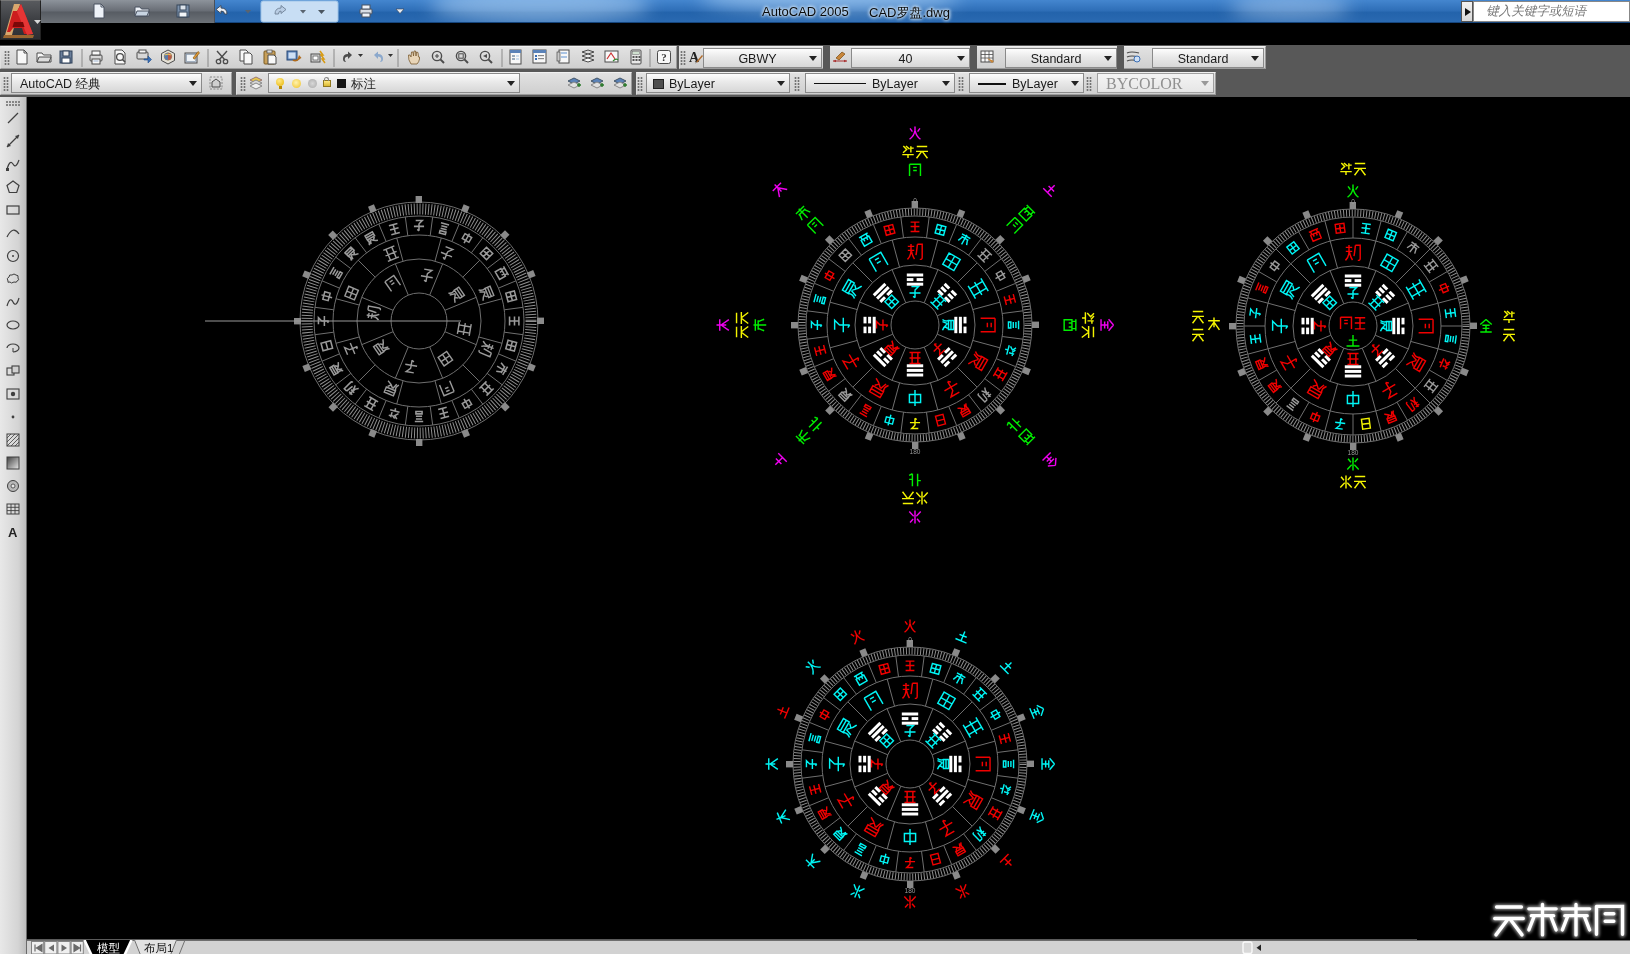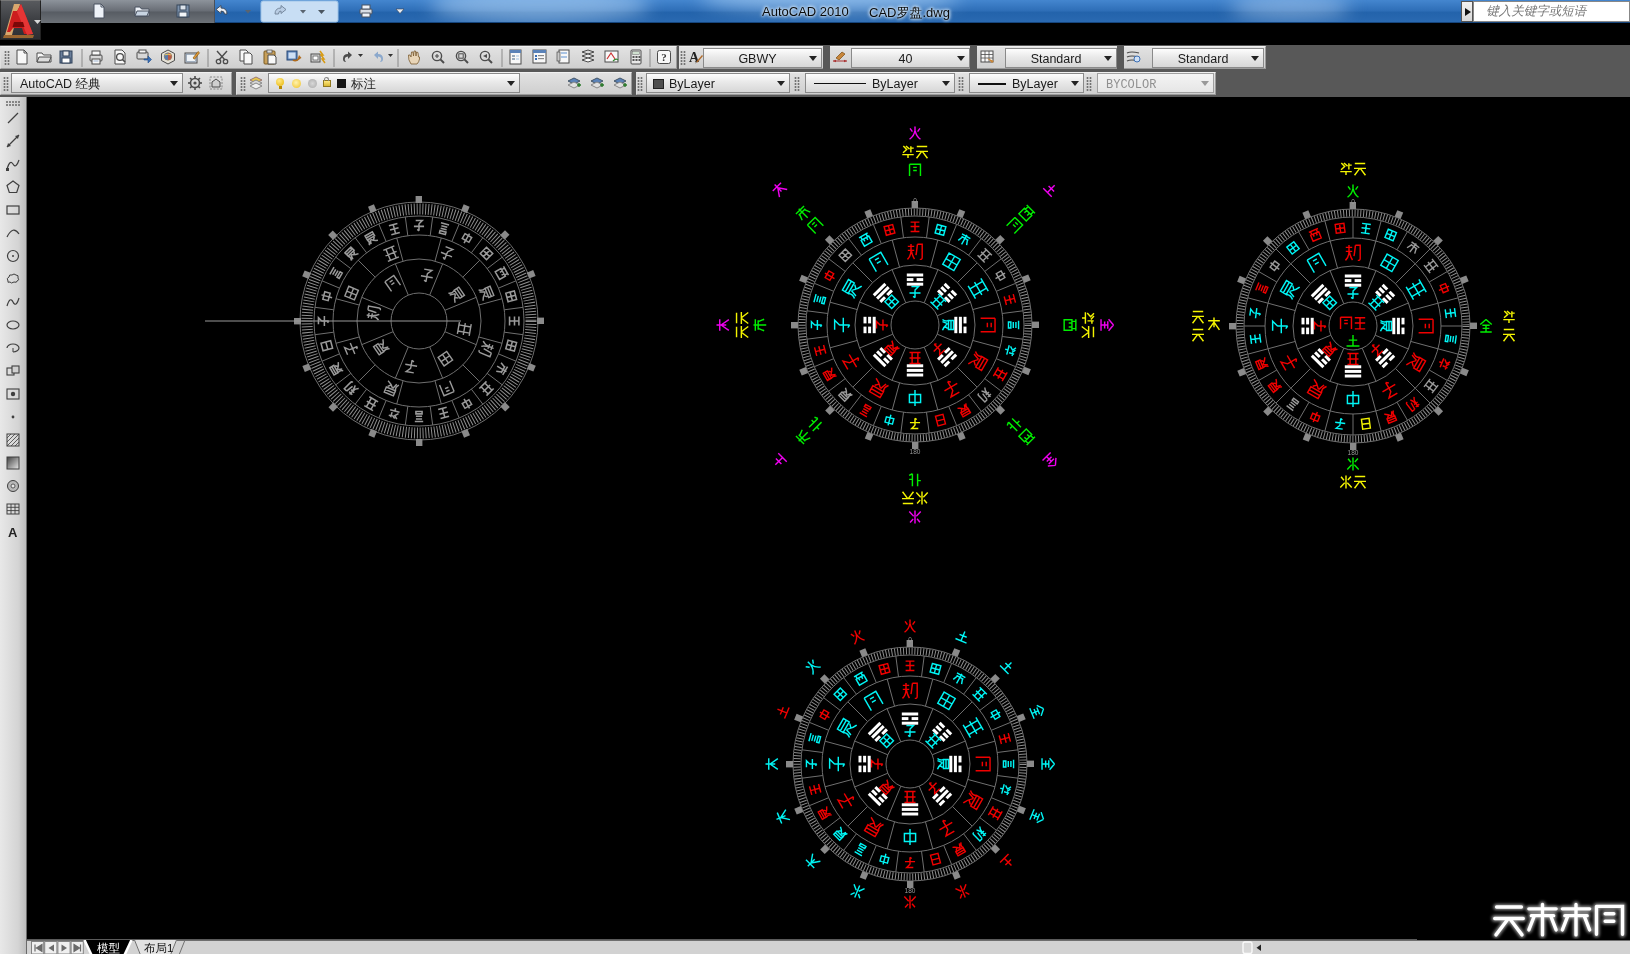--- a/index.html
+++ b/index.html
@@ -850,21 +850,21 @@
           <use href="#Ggate" transform="translate(1609.5 920) scale(3.1)" stroke="#ffffff" stroke-width="1.1"></use>
         </g>
       </svg>
     </div>
     <div id="titlebar" class="abs">
       <div class="tglow" style="left:430px;top:-12px;width:220px;height:34px"></div>
       <div class="tglow" style="left:700px;top:-18px;width:260px;height:30px"></div>
       <div class="tglow" style="left:1230px;top:-6px;width:120px;height:26px;background:rgba(200,225,250,.45)"></div>
       <div style="position:absolute;left:0;bottom:0;width:100%;height:1px;background:#16457c"></div>
     </div>
-    <div class="ttext abs" style="left:762px">AutoCAD 2010</div>
+    <div class="ttext abs" style="left:762px">AutoCAD 2005</div>
     <div class="ttext abs" style="left:869px">CAD罗盘.dwg</div>
     <div id="qat" class="abs"></div>
     <svg class="abs" style="left:0;top:0" width="440" height="23" viewBox="0 0 440 23">
       <rect x="261" y="1" width="77" height="21" rx="2" fill="#c8def4" stroke="#9ec4e8"></rect>
       <path d="M318 10 h7 l-3.5 4 Z" fill="#4a5560"></path>
       <g transform="translate(91 3)">
         <path d="M3 1 H10 L13 4 V15 H3 Z" fill="#eef2f8" stroke="#4a5361"></path>
         <path d="M10 1 L10 4 H13" fill="none" stroke="#4a5361"></path>
       </g>
       <g transform="translate(134 3)">
@@ -1207,21 +1207,21 @@
       <span class="arr"></span>
     </div>
     <div class="combo abs" style="left:1005px;top:48px;width:112px">
       <span style="position:absolute;left:0;right:10px;top:1px;text-align:center;white-space:nowrap">Standard</span>
       <span class="arr"></span>
     </div>
     <div class="combo abs" style="left:1152px;top:48px;width:112px">
       <span style="position:absolute;left:0;right:10px;top:1px;text-align:center;white-space:nowrap">Standard</span>
       <span class="arr"></span>
     </div>
-    <div class="combo abs" style="left:11px;top:73px;width:172px">
+    <div class="combo abs" style="left:11px;top:73px;width:191px">
       <span style="position:absolute;left:8px;top:1px;white-space:nowrap">AutoCAD 经典</span>
       <span class="arr"></span>
     </div>
     <div class="combo abs" style="left:268px;top:73px;width:252px">
       <span style="position:absolute;left:7px;top:4px;width:8px;height:8px;border-radius:50%;background:radial-gradient(circle at 40% 35%,#ffe98a,#e8b400)"></span>
       <span style="position:absolute;left:9.5px;top:12px;width:3px;height:3px;background:#b98a00"></span>
       <span style="position:absolute;left:23px;top:5px;width:9px;height:9px;border-radius:50%;background:radial-gradient(circle at 45% 40%,#fff3b0,#f0c020)"></span>
       <span style="position:absolute;left:39px;top:5px;width:9px;height:9px;border-radius:50%;background:radial-gradient(#d8d8d8,#a8a8a8)"></span>
       <span style="position:absolute;left:54px;top:6px;width:8px;height:7px;background:linear-gradient(#ffe880,#d9b830);border:1px solid #907820"></span>
       <span style="position:absolute;left:54.5px;top:2.5px;width:5px;height:4px;border:1.5px solid #888;border-bottom:none;border-radius:3px 3px 0 0"></span>
@@ -1238,21 +1238,21 @@
       <span style="position:absolute;left:8px;top:9px;width:52px;border-top:1.5px solid #111"></span>
       <span style="position:absolute;left:66px;top:1px;white-space:nowrap">ByLayer</span>
       <span class="arr"></span>
     </div>
     <div class="combo abs" style="left:969px;top:73px;width:115px">
       <span style="position:absolute;left:8px;top:9px;width:28px;border-top:2.5px solid #111"></span>
       <span style="position:absolute;left:42px;top:1px;white-space:nowrap">ByLayer</span>
       <span class="arr"></span>
     </div>
     <div class="combo dis abs" style="left:1097px;top:73px;width:117px">
-      <span style="position:absolute;left:8px;top:1px;white-space:nowrap"><span style="font-family:Liberation Mono, monospace;font-size:12px">BYCOLOR</span></span>
+      <span style="position:absolute;left:8px;top:1px;white-space:nowrap"><span style="font-family:Liberation Serif, serif;font-size:16px">BYCOLOR</span></span>
       <span class="arr"></span>
     </div>
     <div id="lefttb" class="abs"></div>
     <svg class="abs" style="left:0;top:97px" width="27" height="857" viewBox="0 0 27 857">
       <circle cx="7" cy="5" r="1" fill="#6a6a6a"></circle>
       <circle cx="7" cy="8" r="1" fill="#6a6a6a"></circle>
       <circle cx="10" cy="5" r="1" fill="#6a6a6a"></circle>
       <circle cx="10" cy="8" r="1" fill="#6a6a6a"></circle>
       <circle cx="13" cy="5" r="1" fill="#6a6a6a"></circle>
       <circle cx="13" cy="8" r="1" fill="#6a6a6a"></circle>

